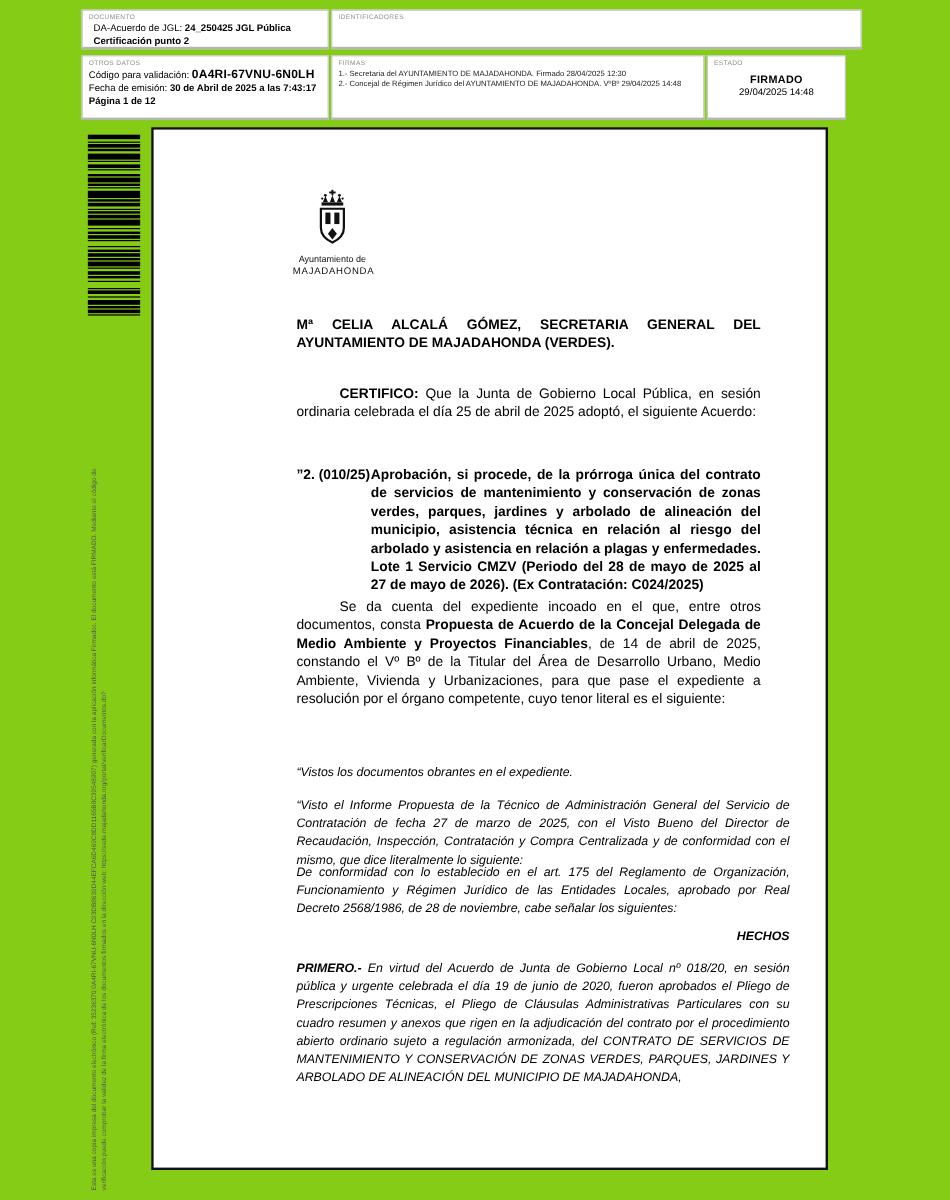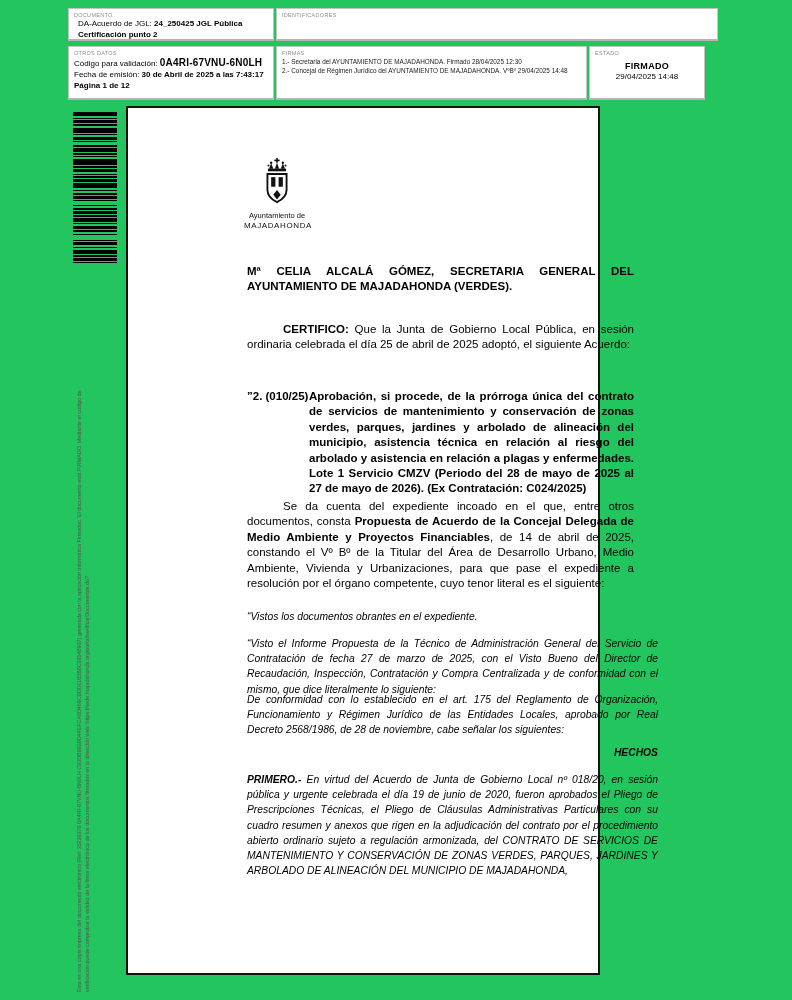--- a/index.html
+++ b/index.html
@@ -1,18 +1,18 @@
 <!DOCTYPE html>
 <html><head>
 <meta charset="utf-8">
 <style>
   * { margin:0; padding:0; box-sizing:border-box; }
   html,body { background:#ffffff; }
   .page {
-    position:relative; width:792px; height:1000px; background:#22c55e;
+    position:relative; width:792px; height:1000px; background:#84cc16;
     font-family:"Liberation Sans", sans-serif; color:#000; overflow:hidden;
   }
   
   .hbox {
     position:absolute; background:#fff;
     border:1px solid #c3c3c3; border-bottom:2px solid #b5b5b5;
   }
   .hbox .lbl {
     font-size:5.5px; color:#8f8f8f; letter-spacing:.3px;
     padding:3px 0 0 5px; text-transform:uppercase;
@@ -32,36 +32,36 @@
   .estado-date { font-size:8px; margin-top:1px; }
   
   .barcode { position:absolute; left:73px; top:112px; width:44px; height:167px; }
   .vtext {
     position:absolute; left:76px; top:992px; width:706px; height:16px;
     transform:rotate(-90deg); transform-origin:0 0;
     font-size:5.4px; line-height:7.8px; color:#555; white-space:nowrap;
   }
   
   .frame {
-    position:absolute; left:126px; top:106px; width:474px; height:869px;
+    position:absolute; left:126px; top:106px; width:564px; height:869px;
     border:2px solid #111; background:#fff;
   }
   
   .logo { position:absolute; left:116px; top:50px; width:66px; text-align:center; }
   .logo svg { display:block; margin:0 auto; }
   .logo-line1 { font-size:7.5px; color:#111; margin-top:3px; }
   .logo-line2 { font-size:8px; color:#111; letter-spacing:.6px; margin-top:1px; }
   
   .para {
     position:absolute; left:119px; width:387px;
     font-size:11.5px; line-height:15.4px; text-align:justify;
   }
   .ipara {
     position:absolute; left:119px; width:411px;
-    font-size:10.3px; line-height:15.2px; text-align:justify; font-style:italic;
+    font-size:10.3px; line-height:15.2px; text-align:justify; font-style:italic;margin-top:28px;
   }
   .title { top:156px; font-weight:bold; }
   .certifico { top:214px; text-indent:36px; }
   .item { top:281px; display:flex; font-weight:bold; }
   .item-num { width:62px; flex:0 0 62px; }
   .item-txt { flex:1; text-align:justify; }
   .sedacuenta { top:391px; text-indent:36px; }
   .quote1 { top:501px; }
   .quote2 { top:528px; }
   .quote3 { top:584px; }

